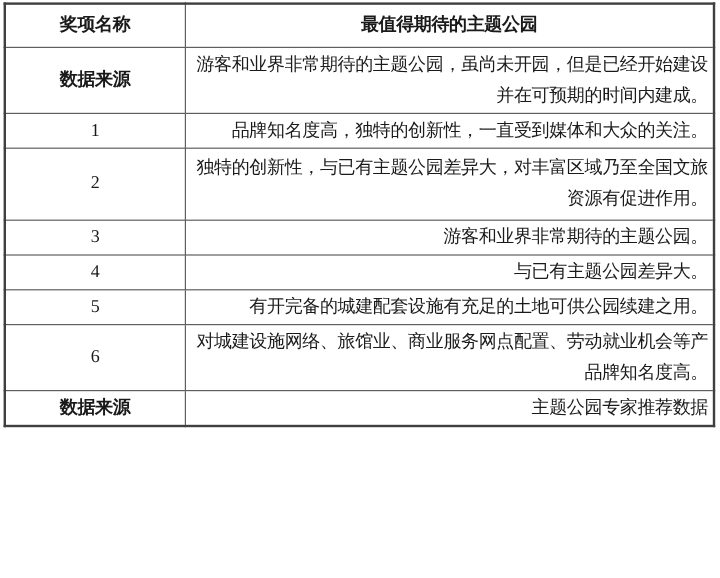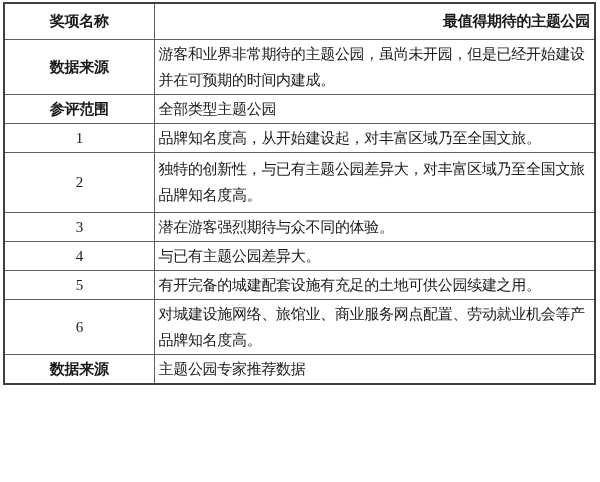--- a/index.html
+++ b/index.html
@@ -34,25 +34,25 @@
   .award-table th {
     font-weight: bold;
     text-align: center;
     padding: 1px 2px;
   }
   .award-table td.num {
     text-align: center;
     font-weight: normal;
   }
   .award-table td.value {
-    text-align: left;
+    text-align: right;
     white-space: pre-line;
   }
   .award-table td.center-bold {
-    text-align: right;
+    text-align: center;
     font-weight: bold;
     white-space: normal;
     padding-left: 4px;
   }
 </style>
 </head>
 <body>
 
 <div class="canvas">
   <table class="award-table">
@@ -66,40 +66,36 @@
       <th>奖项名称</th>
       <td class="center-bold">最值得期待的主题公园</td>
     </tr>
 
     <tr style="height:54px;">
       <th>数据来源</th>
       <td class="value">游客和业界非常期待的主题公园，虽尚未开园，但是已经开始建设
 并在可预期的时间内建成。</td>
     </tr>
 
-    <tr style="height:26px;">
-      <th>参评范围</th>
-      <td class="value">全部类型主题公园</td>
-    </tr>
 
 
     <tr style="height:29px;">
       <td class="num">1</td>
-      <td class="value">品牌知名度高，从开始建设起，对丰富区域乃至全国文旅。</td>
+      <td class="value">品牌知名度高，独特的创新性，一直受到媒体和大众的关注。</td>
     </tr>
 
     <tr style="height:60px;">
       <td class="num">2</td>
       <td class="value">独特的创新性，与已有主题公园差异大，对丰富区域乃至全国文旅
-品牌知名度高。</td>
+资源有促进作用。</td>
     </tr>
 
     <tr style="height:29px;">
       <td class="num">3</td>
-      <td class="value">潜在游客强烈期待与众不同的体验。</td>
+      <td class="value">游客和业界非常期待的主题公园。</td>
     </tr>
 
     <tr style="height:29px;">
       <td class="num">4</td>
       <td class="value">与已有主题公园差异大。</td>
     </tr>
 
     <tr style="height:29px;">
       <td class="num">5</td>
       <td class="value">有开完备的城建配套设施有充足的土地可供公园续建之用。</td>

